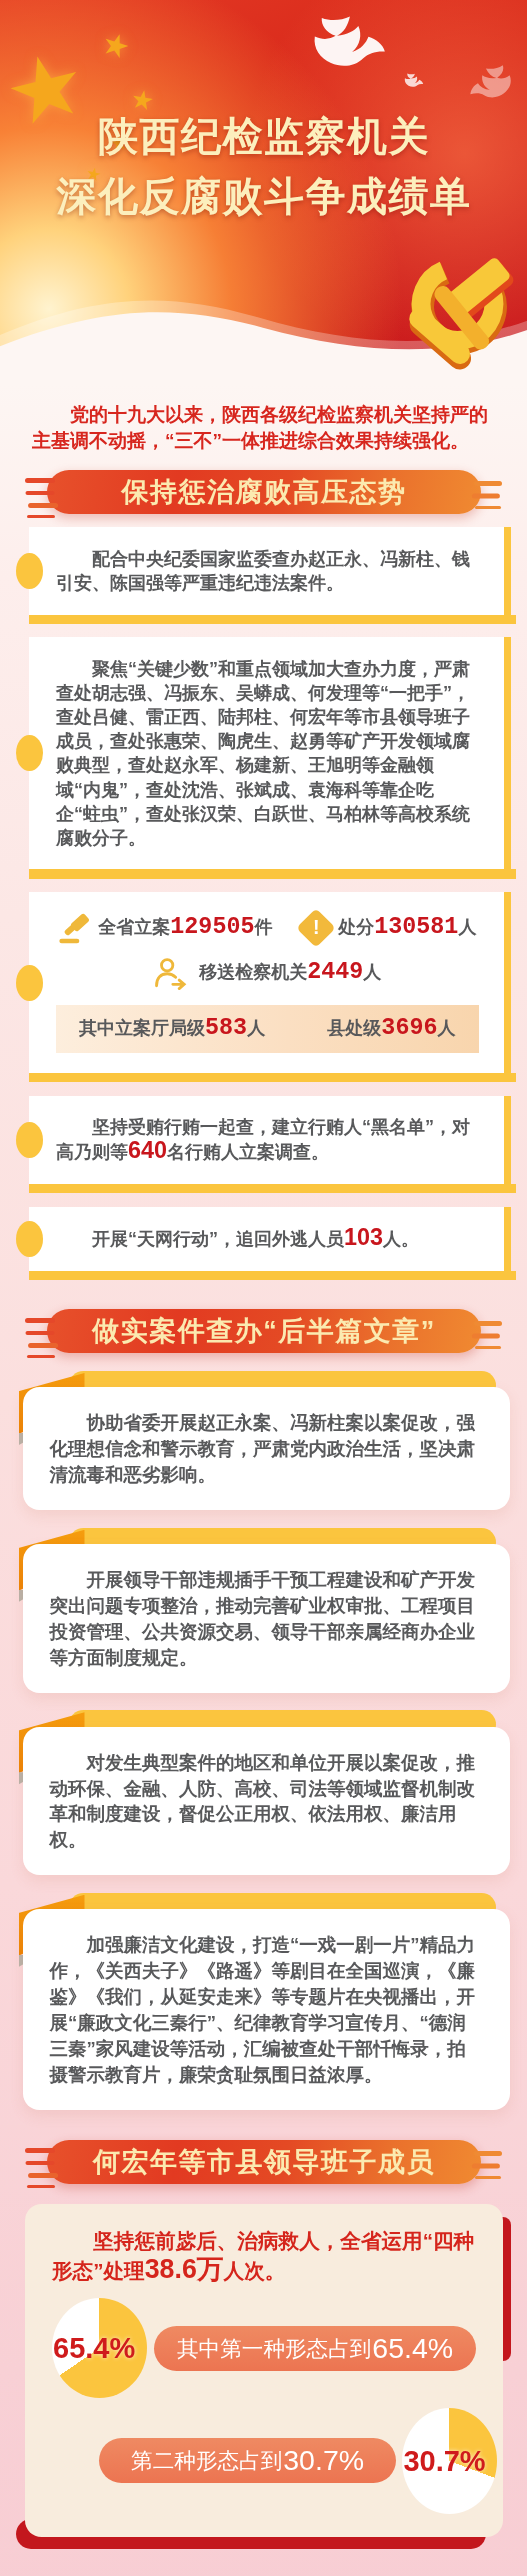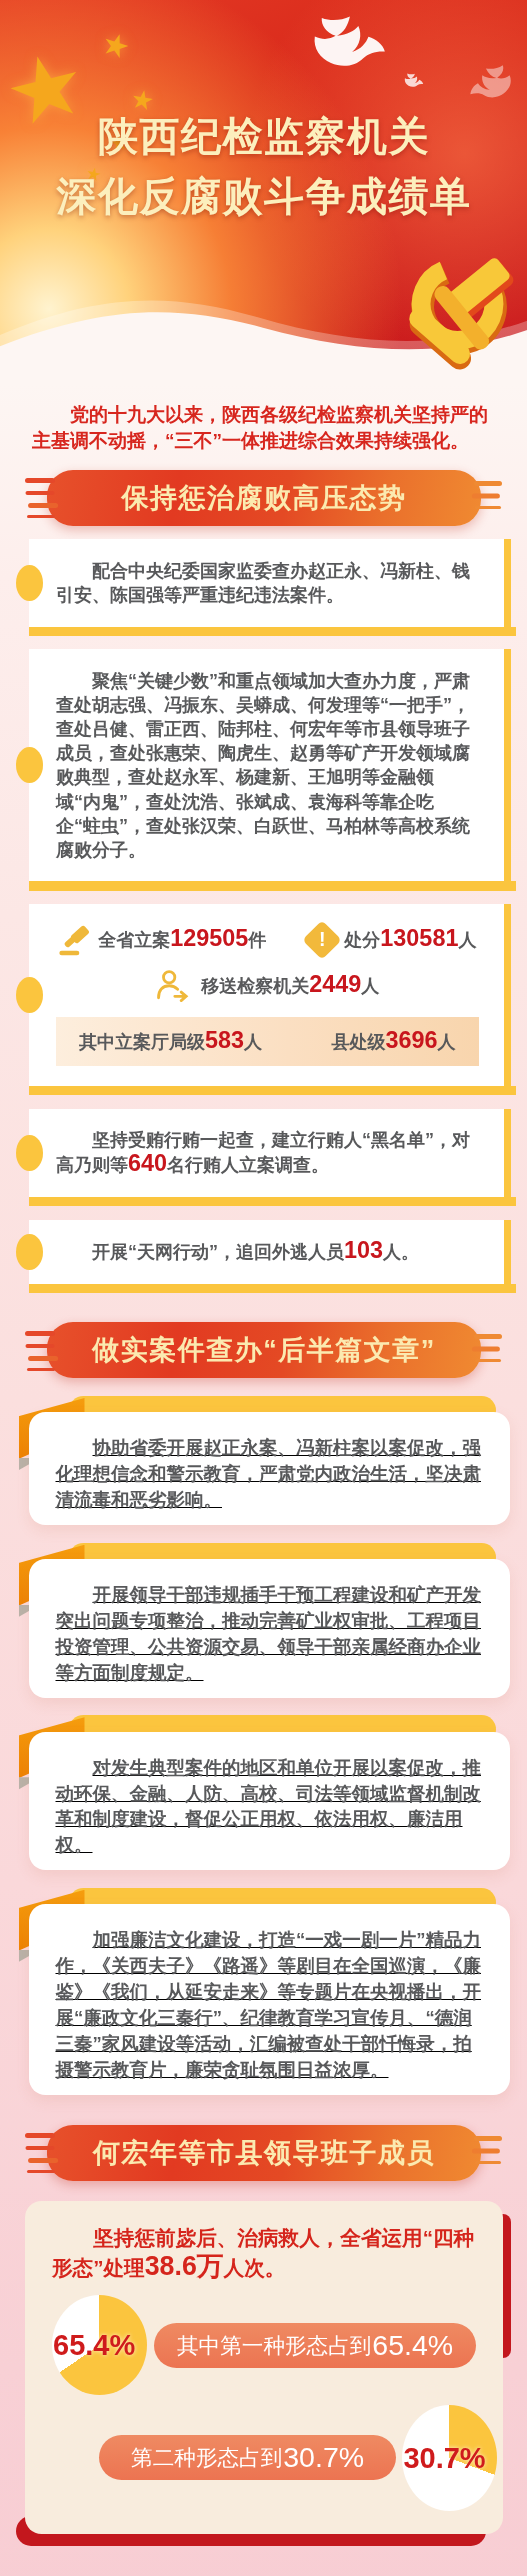--- a/index.html
+++ b/index.html
@@ -39,21 +39,21 @@
   .content{
     position:relative;
     background:linear-gradient(180deg,#fdf6f3 0%,#fdeeec 8%,#fce7e5 22%,#fbdfde 42%,#fad8da 62%,#f8d0d5 82%,#f7cbd2 100%);
     padding-bottom:268px;
   }
   
   .intro{padding:17.5px 32px 2.1px;}
   .intro p{margin:0;color:#d7261e;font-weight:700;font-size:19px;line-height:1.42;text-indent:2em;}
   
   .badge{
-    position:relative;width:434px;height:56px;margin:12.4px auto 3.1px;
+    position:relative;width:434px;height:44px;margin:12.4px auto 3.1px;
     border-radius:26px;
     background:linear-gradient(100deg,#e7512b 0%,#e23a21 30%,#e44a24 55%,#ea702c 78%,#f08a31 100%);
     display:flex;align-items:center;justify-content:center;
     color:#fbeab0;font-size:27px;font-weight:700;letter-spacing:1.5px;
     box-shadow:0 4.1px 10.3px rgba(190,40,20,.28);
   }
   .badge::before{
     content:"";position:absolute;left:-21.6px;top:8.2px;width:30px;height:5.2px;border-radius:3.1px;background:#e5482a;
     box-shadow:0 12.4px 0 -0.5px #e5482a,3.1px 25px 0 0 #e9632c,1px 36px 0 -1px #e5482a;
   }
@@ -69,40 +69,40 @@
   .s1card::before{
     content:"";position:absolute;left:-13px;top:50%;transform:translateY(-50%);
     width:27px;height:36px;border-radius:50%;background:#fbc53e;
   }
   .s1card p{margin:0;color:#58595b;font-weight:700;font-size:18px;line-height:1.34;text-indent:2em;}
   .s1bar{height:9.3px;background:#fbc53e;margin:0 12.4px 0 29px;}
   .hl{color:#c8161d;}
   .num{font-size:1.3em;line-height:1;}
   .pct{font-size:1.32em;line-height:1;}
   
-  .statcard p{text-indent:0;}
+  .statcard p{text-indent:0;font-family:Liberation Mono, monospace;}
   .statrow1{display:flex;align-items:center;justify-content:space-between;padding:0 2.1px;}
   .statitem{display:flex;align-items:center;gap:8.2px;font-size:20.6px;font-weight:700;color:#414143;}
   .statrow2{display:flex;align-items:center;justify-content:center;gap:12px;margin-top:12.4px;font-size:20.6px;font-weight:700;color:#414143;}
   .statband{
     margin-top:14.4px;background:linear-gradient(90deg,#fdeedd 0%,#fbdfc2 55%,#f8d5ad 100%);
     display:flex;justify-content:space-between;align-items:center;
     padding:12.4px 23px;font-size:20.6px;font-weight:700;color:#414143;
   }
   .diamond{flex:none;width:28px;height:28px;background:#f2b93b;border-radius:5.2px;transform:rotate(45deg);display:flex;align-items:center;justify-content:center;}
   .diamond span{transform:rotate(-45deg);color:#fff;font-size:19.6px;font-weight:900;line-height:1;}
   .icon-svg{flex:none;display:block;}
   
   .s2card{position:relative;margin:17.5px 18.5px 0;padding-top:16.5px;}
   .s2ribbon{position:absolute;top:0;left:50px;right:13.4px;height:29px;background:#fbc53e;border-radius:14.4px;}
   .s2fold{position:absolute;top:2.1px;left:0;width:66px;height:61px;
     background:linear-gradient(180deg,#f59d0e,#ee8202);
     clip-path:polygon(0 30%,100% 0,100% 52%,0 100%);}
   .s2foldshadow{position:absolute;top:62px;left:0;width:21.6px;height:12.4px;background:#b9b2a8;clip-path:polygon(0 0,100% 0,0 100%);}
-  .s2body{position:relative;margin-left:10px;background:#ffffff;border-radius:16.5px;padding:23px 27px 12px;box-shadow:0 5.2px 13.4px rgba(205,120,90,.14);text-decoration:underline;}
+  .s2body{position:relative;margin-left:4px;background:#ffffff;border-radius:16.5px;padding:23px 27px 22px;box-shadow:0 5.2px 13.4px rgba(205,120,90,.14);}
   .s2body p{margin:0;color:#58595b;font-weight:700;font-size:18.5px;line-height:1.4;text-indent:2em;}
   
   .s3card{position:relative;margin:20.6px 25px 0;z-index:0;}
   .s3card::before{content:"";position:absolute;z-index:-1;top:12.4px;right:-8.2px;width:16.5px;height:52%;max-height:144px;background:#c3171d;border-radius:8.2px;}
   .s3card::after{content:"";position:absolute;z-index:-1;left:-9.3px;right:17.5px;bottom:-12.4px;height:30px;background:#c3171d;border-radius:17.5px;}
   .s3inner{background:#f8ecdd;border-radius:16.5px;padding:23px 27px 23px;}
   .s3inner p{margin:0;color:#d5251c;font-weight:700;font-size:20.6px;line-height:1.38;text-indent:2em;}
   .pierow{display:flex;align-items:center;margin-top:13.4px;}
   .pie{position:relative;flex:none;width:95px;height:100px;border-radius:50%;background:#fbc53e;}
   .plabel{position:absolute;left:1px;top:50%;transform:translateY(-50%);color:#cf1b1c;font-weight:800;font-size:29px;text-shadow:0 0 4.1px rgba(255,255,255,.75);}

